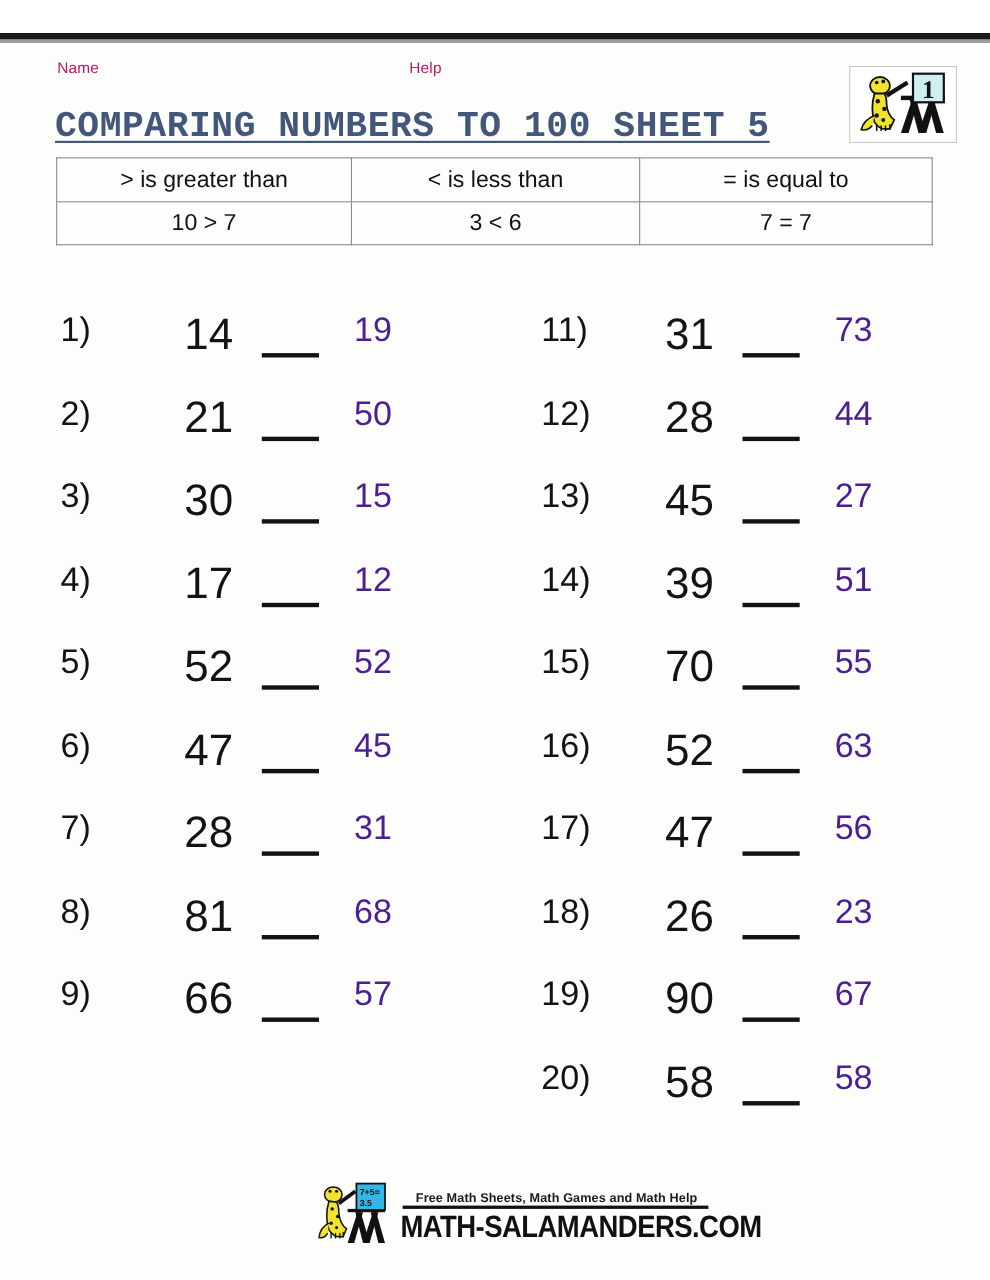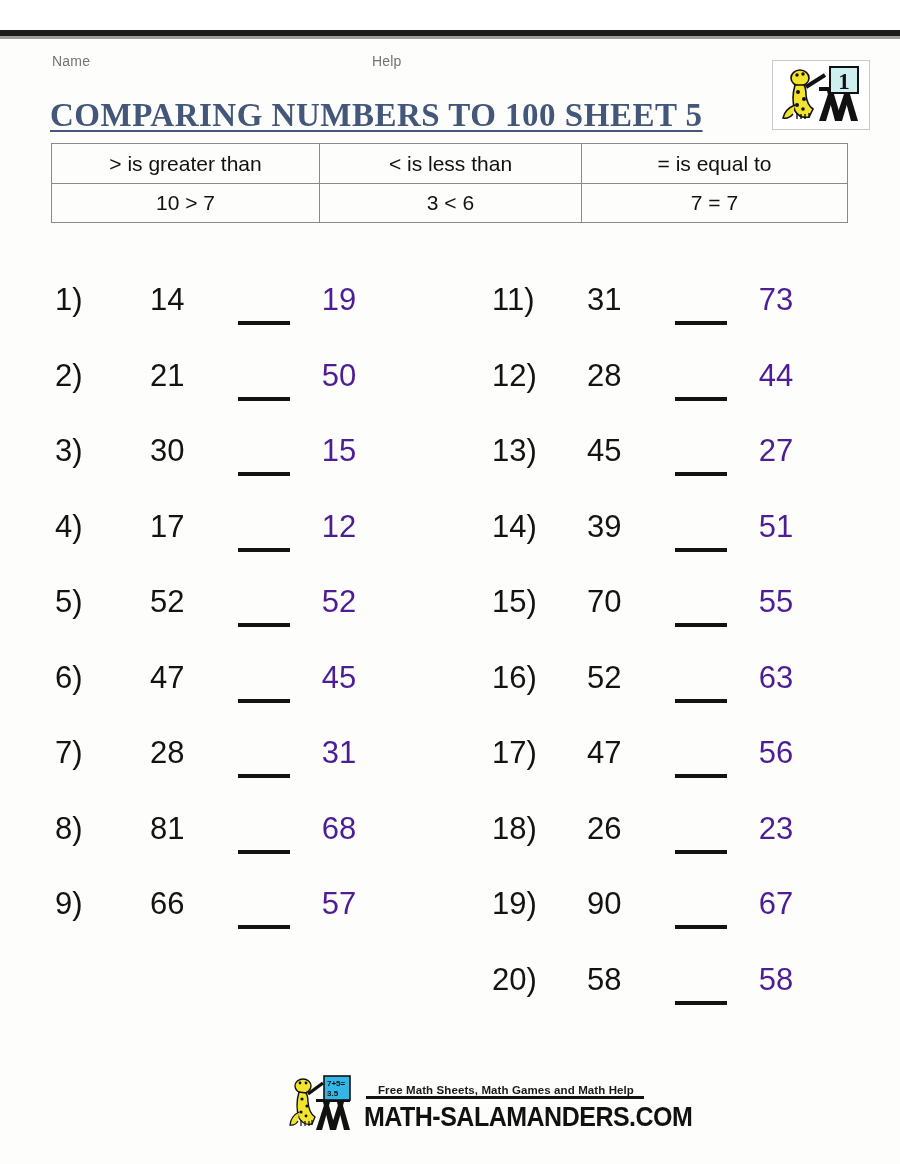--- a/index.html
+++ b/index.html
@@ -36,32 +36,32 @@
     left: 0; top: 0;
     width: 900px; height: 30px;
     background: #ffffff;
   }
 
   
   .field-label {
     position: absolute;
     font-family: "Liberation Sans", sans-serif;
     font-size: 14px;
-    color: #737373;
+    color: #be185d;
     letter-spacing: .2px;
   }
   #name-label { left: 52px; top: 53px; }
   #date-label { left: 372px; top: 53px; }
 
   
   #worksheet-title {
     position: absolute;
     left: 50px;
     top: 97px;
-    font-family: Liberation Serif, serif;
+    font-family: Liberation Mono, monospace;
     font-size: 33px;
     font-weight: 700;
     color: #42577a;
     letter-spacing: .5px;
     text-decoration: underline;
     text-decoration-thickness: 2px;
     text-underline-offset: 4px;
     white-space: nowrap;
     text-align: right;
   }
@@ -135,23 +135,23 @@
     text-align: left;
     font-family: "Liberation Sans", sans-serif;
     font-size: 31px;
     color: #131313;
   }
   .prob-a {
     position: absolute;
     left: 95px;
     top: 12px;
     width: 62px;
-    text-align: left;
-    font-family: "Liberation Sans", sans-serif;
-    font-size: 31px;
+    text-align: right;
+    font-family: "Liberation Sans", sans-serif;
+    font-size: 40px;
     color: #131313;
   }
   .prob-blank {
     position: absolute;
     left: 183px;
     top: 51px;
     width: 52px;
     height: 4px;
     background: #131313;
   }

